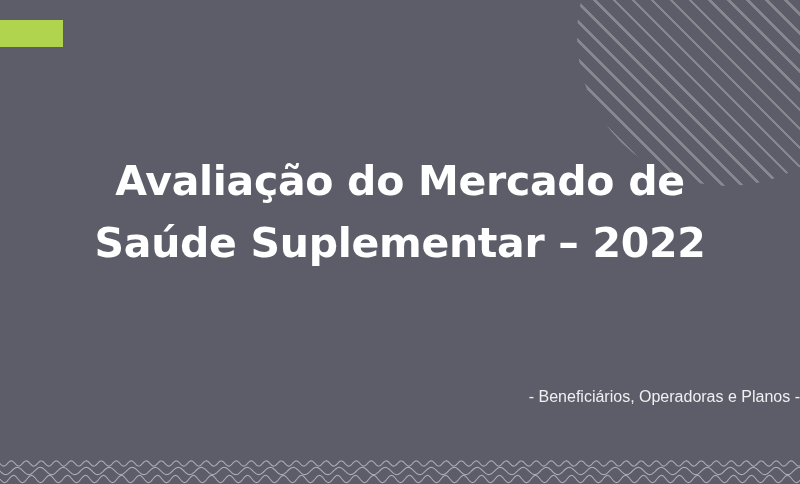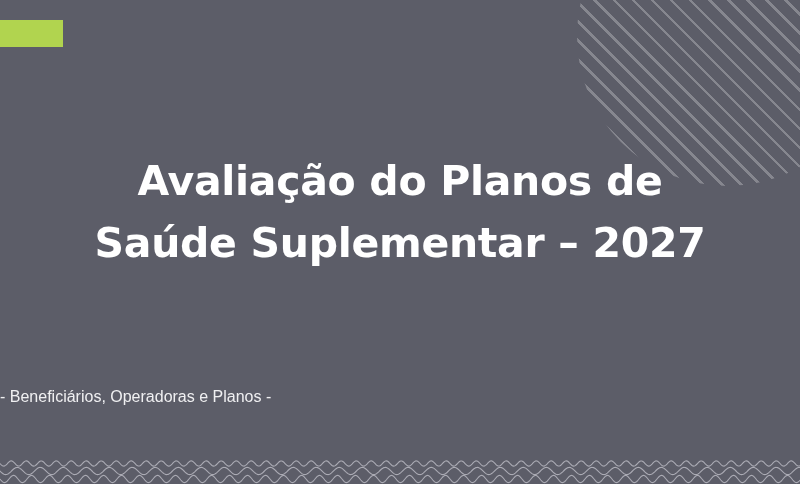--- a/index.html
+++ b/index.html
@@ -68,21 +68,21 @@
     line-height: 62px;
     letter-spacing: -0.3px;
     white-space: nowrap;
   }
 
   #subtitle {
     position: absolute;
     left: 0;
     top: 387px;
     width: 800px;
-    text-align: left;
+    text-align: right;
     color: #f0f0f2;
     font-family: "Liberation Sans", sans-serif;
     font-weight: normal;
     font-size: 16px;
     line-height: 20px;
   }
 
   
   #wave-band {
     position: absolute;
@@ -102,22 +102,22 @@
 
 <div id="slide">
 
   <div id="green-bar"></div>
 
   <div id="stripe-circle">
     <div class="stripes"></div>
   </div>
 
   <div id="title-block">
-    <div class="tline">Avaliação do Planos de</div>
-    <div class="tline">Saúde Suplementar – 2027</div>
+    <div class="tline">Avaliação do Mercado de</div>
+    <div class="tline">Saúde Suplementar – 2022</div>
   </div>
 
   <div id="subtitle">- Beneficiários, Operadoras e Planos -</div>
 
   <div id="wave-band">
     <svg viewBox="0 0 800 26" preserveAspectRatio="none">
       <g fill="none" stroke="#b9b9c2" stroke-width="1.1" opacity="0.85">
         <path id="w1" d="M0.0 5.50L0.8 6.36L1.6 7.11L2.4 7.70L3.2 8.03L4.0 8.09L4.8 7.85L5.6 7.36L6.4 6.66L7.2 5.83L8.0 4.96L8.8 4.15L9.6 3.50L10.4 3.06L11.2 2.90L12.0 3.03L12.8 3.43L13.6 4.06L14.4 4.85L15.2 5.72L16.0 6.56L16.8 7.28L17.6 7.80L18.4 8.07L19.2 8.05L20.0 7.75L20.8 7.20L21.6 6.46L22.4 5.61L23.2 4.75L24.0 3.97L24.8 3.37L25.6 3.00L26.4 2.91L27.2 3.10L28.0 3.57L28.8 4.25L29.6 5.07L30.4 5.93L31.2 6.75L32.0 7.43L32.8 7.90L33.6 8.09L34.4 8.00L35.2 7.63L36.0 7.03L36.8 6.25L37.6 5.39L38.4 4.54L39.2 3.80L40.0 3.25L40.8 2.95L41.6 2.93L42.4 3.20L43.2 3.72L44.0 4.44L44.8 5.28L45.6 6.15L46.4 6.94L47.2 7.57L48.0 7.97L48.8 8.10L49.6 7.94L50.4 7.50L51.2 6.85L52.0 6.04L52.8 5.17L53.6 4.34L54.4 3.64L55.2 3.15L56.0 2.91L56.8 2.97L57.6 3.30L58.4 3.89L59.2 4.64L60.0 5.50L60.8 6.36L61.6 7.11L62.4 7.70L63.2 8.03L64.0 8.09L64.8 7.85L65.6 7.36L66.4 6.66L67.2 5.83L68.0 4.96L68.8 4.15L69.6 3.50L70.4 3.06L71.2 2.90L72.0 3.03L72.8 3.43L73.6 4.06L74.4 4.85L75.2 5.72L76.0 6.56L76.8 7.28L77.6 7.80L78.4 8.07L79.2 8.05L80.0 7.75L80.8 7.20L81.6 6.46L82.4 5.61L83.2 4.75L84.0 3.97L84.8 3.37L85.6 3.00L86.4 2.91L87.2 3.10L88.0 3.57L88.8 4.25L89.6 5.07L90.4 5.93L91.2 6.75L92.0 7.43L92.8 7.90L93.6 8.09L94.4 8.00L95.2 7.63L96.0 7.03L96.8 6.25L97.6 5.39L98.4 4.54L99.2 3.80L100.0 3.25L100.8 2.95L101.6 2.93L102.4 3.20L103.2 3.72L104.0 4.44L104.8 5.28L105.6 6.15L106.4 6.94L107.2 7.57L108.0 7.97L108.8 8.10L109.6 7.94L110.4 7.50L111.2 6.85L112.0 6.04L112.8 5.17L113.6 4.34L114.4 3.64L115.2 3.15L116.0 2.91L116.8 2.97L117.6 3.30L118.4 3.89L119.2 4.64L120.0 5.50L120.8 6.36L121.6 7.11L122.4 7.70L123.2 8.03L124.0 8.09L124.8 7.85L125.6 7.36L126.4 6.66L127.2 5.83L128.0 4.96L128.8 4.15L129.6 3.50L130.4 3.06L131.2 2.90L132.0 3.03L132.8 3.43L133.6 4.06L134.4 4.85L135.2 5.72L136.0 6.56L136.8 7.28L137.6 7.80L138.4 8.07L139.2 8.05L140.0 7.75L140.8 7.20L141.6 6.46L142.4 5.61L143.2 4.75L144.0 3.97L144.8 3.37L145.6 3.00L146.4 2.91L147.2 3.10L148.0 3.57L148.8 4.25L149.6 5.07L150.4 5.93L151.2 6.75L152.0 7.43L152.8 7.90L153.6 8.09L154.4 8.00L155.2 7.63L156.0 7.03L156.8 6.25L157.6 5.39L158.4 4.54L159.2 3.80L160.0 3.25L160.8 2.95L161.6 2.93L162.4 3.20L163.2 3.72L164.0 4.44L164.8 5.28L165.6 6.15L166.4 6.94L167.2 7.57L168.0 7.97L168.8 8.10L169.6 7.94L170.4 7.50L171.2 6.85L172.0 6.04L172.8 5.17L173.6 4.34L174.4 3.64L175.2 3.15L176.0 2.91L176.8 2.97L177.6 3.30L178.4 3.89L179.2 4.64L180.0 5.50L180.8 6.36L181.6 7.11L182.4 7.70L183.2 8.03L184.0 8.09L184.8 7.85L185.6 7.36L186.4 6.66L187.2 5.83L188.0 4.96L188.8 4.15L189.6 3.50L190.4 3.06L191.2 2.90L192.0 3.03L192.8 3.43L193.6 4.06L194.4 4.85L195.2 5.72L196.0 6.56L196.8 7.28L197.6 7.80L198.4 8.07L199.2 8.05L200.0 7.75L200.8 7.20L201.6 6.46L202.4 5.61L203.2 4.75L204.0 3.97L204.8 3.37L205.6 3.00L206.4 2.91L207.2 3.10L208.0 3.57L208.8 4.25L209.6 5.07L210.4 5.93L211.2 6.75L212.0 7.43L212.8 7.90L213.6 8.09L214.4 8.00L215.2 7.63L216.0 7.03L216.8 6.25L217.6 5.39L218.4 4.54L219.2 3.80L220.0 3.25L220.8 2.95L221.6 2.93L222.4 3.20L223.2 3.72L224.0 4.44L224.8 5.28L225.6 6.15L226.4 6.94L227.2 7.57L228.0 7.97L228.8 8.10L229.6 7.94L230.4 7.50L231.2 6.85L232.0 6.04L232.8 5.17L233.6 4.34L234.4 3.64L235.2 3.15L236.0 2.91L236.8 2.97L237.6 3.30L238.4 3.89L239.2 4.64L240.0 5.50L240.8 6.36L241.6 7.11L242.4 7.70L243.2 8.03L244.0 8.09L244.8 7.85L245.6 7.36L246.4 6.66L247.2 5.83L248.0 4.96L248.8 4.15L249.6 3.50L250.4 3.06L251.2 2.90L252.0 3.03L252.8 3.43L253.6 4.06L254.4 4.85L255.2 5.72L256.0 6.56L256.8 7.28L257.6 7.80L258.4 8.07L259.2 8.05L260.0 7.75L260.8 7.20L261.6 6.46L262.4 5.61L263.2 4.75L264.0 3.97L264.8 3.37L265.6 3.00L266.4 2.91L267.2 3.10L268.0 3.57L268.8 4.25L269.6 5.07L270.4 5.93L271.2 6.75L272.0 7.43L272.8 7.90L273.6 8.09L274.4 8.00L275.2 7.63L276.0 7.03L276.8 6.25L277.6 5.39L278.4 4.54L279.2 3.80L280.0 3.25L280.8 2.95L281.6 2.93L282.4 3.20L283.2 3.72L284.0 4.44L284.8 5.28L285.6 6.15L286.4 6.94L287.2 7.57L288.0 7.97L288.8 8.10L289.6 7.94L290.4 7.50L291.2 6.85L292.0 6.04L292.8 5.17L293.6 4.34L294.4 3.64L295.2 3.15L296.0 2.91L296.8 2.97L297.6 3.30L298.4 3.89L299.2 4.64L300.0 5.50L300.8 6.36L301.6 7.11L302.4 7.70L303.2 8.03L304.0 8.09L304.8 7.85L305.6 7.36L306.4 6.66L307.2 5.83L308.0 4.96L308.8 4.15L309.6 3.50L310.4 3.06L311.2 2.90L312.0 3.03L312.8 3.43L313.6 4.06L314.4 4.85L315.2 5.72L316.0 6.56L316.8 7.28L317.6 7.80L318.4 8.07L319.2 8.05L320.0 7.75L320.8 7.20L321.6 6.46L322.4 5.61L323.2 4.75L324.0 3.97L324.8 3.37L325.6 3.00L326.4 2.91L327.2 3.10L328.0 3.57L328.8 4.25L329.6 5.07L330.4 5.93L331.2 6.75L332.0 7.43L332.8 7.90L333.6 8.09L334.4 8.00L335.2 7.63L336.0 7.03L336.8 6.25L337.6 5.39L338.4 4.54L339.2 3.80L340.0 3.25L340.8 2.95L341.6 2.93L342.4 3.20L343.2 3.72L344.0 4.44L344.8 5.28L345.6 6.15L346.4 6.94L347.2 7.57L348.0 7.97L348.8 8.10L349.6 7.94L350.4 7.50L351.2 6.85L352.0 6.04L352.8 5.17L353.6 4.34L354.4 3.64L355.2 3.15L356.0 2.91L356.8 2.97L357.6 3.30L358.4 3.89L359.2 4.64L360.0 5.50L360.8 6.36L361.6 7.11L362.4 7.70L363.2 8.03L364.0 8.09L364.8 7.85L365.6 7.36L366.4 6.66L367.2 5.83L368.0 4.96L368.8 4.15L369.6 3.50L370.4 3.06L371.2 2.90L372.0 3.03L372.8 3.43L373.6 4.06L374.4 4.85L375.2 5.72L376.0 6.56L376.8 7.28L377.6 7.80L378.4 8.07L379.2 8.05L380.0 7.75L380.8 7.20L381.6 6.46L382.4 5.61L383.2 4.75L384.0 3.97L384.8 3.37L385.6 3.00L386.4 2.91L387.2 3.10L388.0 3.57L388.8 4.25L389.6 5.07L390.4 5.93L391.2 6.75L392.0 7.43L392.8 7.90L393.6 8.09L394.4 8.00L395.2 7.63L396.0 7.03L396.8 6.25L397.6 5.39L398.4 4.54L399.2 3.80L400.0 3.25L400.8 2.95L401.6 2.93L402.4 3.20L403.2 3.72L404.0 4.44L404.8 5.28L405.6 6.15L406.4 6.94L407.2 7.57L408.0 7.97L408.8 8.10L409.6 7.94L410.4 7.50L411.2 6.85L412.0 6.04L412.8 5.17L413.6 4.34L414.4 3.64L415.2 3.15L416.0 2.91L416.8 2.97L417.6 3.30L418.4 3.89L419.2 4.64L420.0 5.50L420.8 6.36L421.6 7.11L422.4 7.70L423.2 8.03L424.0 8.09L424.8 7.85L425.6 7.36L426.4 6.66L427.2 5.83L428.0 4.96L428.8 4.15L429.6 3.50L430.4 3.06L431.2 2.90L432.0 3.03L432.8 3.43L433.6 4.06L434.4 4.85L435.2 5.72L436.0 6.56L436.8 7.28L437.6 7.80L438.4 8.07L439.2 8.05L440.0 7.75L440.8 7.20L441.6 6.46L442.4 5.61L443.2 4.75L444.0 3.97L444.8 3.37L445.6 3.00L446.4 2.91L447.2 3.10L448.0 3.57L448.8 4.25L449.6 5.07L450.4 5.93L451.2 6.75L452.0 7.43L452.8 7.90L453.6 8.09L454.4 8.00L455.2 7.63L456.0 7.03L456.8 6.25L457.6 5.39L458.4 4.54L459.2 3.80L460.0 3.25L460.8 2.95L461.6 2.93L462.4 3.20L463.2 3.72L464.0 4.44L464.8 5.28L465.6 6.15L466.4 6.94L467.2 7.57L468.0 7.97L468.8 8.10L469.6 7.94L470.4 7.50L471.2 6.85L472.0 6.04L472.8 5.17L473.6 4.34L474.4 3.64L475.2 3.15L476.0 2.91L476.8 2.97L477.6 3.30L478.4 3.89L479.2 4.64L480.0 5.50L480.8 6.36L481.6 7.11L482.4 7.70L483.2 8.03L484.0 8.09L484.8 7.85L485.6 7.36L486.4 6.66L487.2 5.83L488.0 4.96L488.8 4.15L489.6 3.50L490.4 3.06L491.2 2.90L492.0 3.03L492.8 3.43L493.6 4.06L494.4 4.85L495.2 5.72L496.0 6.56L496.8 7.28L497.6 7.80L498.4 8.07L499.2 8.05L500.0 7.75L500.8 7.20L501.6 6.46L502.4 5.61L503.2 4.75L504.0 3.97L504.8 3.37L505.6 3.00L506.4 2.91L507.2 3.10L508.0 3.57L508.8 4.25L509.6 5.07L510.4 5.93L511.2 6.75L512.0 7.43L512.8 7.90L513.6 8.09L514.4 8.00L515.2 7.63L516.0 7.03L516.8 6.25L517.6 5.39L518.4 4.54L519.2 3.80L520.0 3.25L520.8 2.95L521.6 2.93L522.4 3.20L523.2 3.72L524.0 4.44L524.8 5.28L525.6 6.15L526.4 6.94L527.2 7.57L528.0 7.97L528.8 8.10L529.6 7.94L530.4 7.50L531.2 6.85L532.0 6.04L532.8 5.17L533.6 4.34L534.4 3.64L535.2 3.15L536.0 2.91L536.8 2.97L537.6 3.30L538.4 3.89L539.2 4.64L540.0 5.50L540.8 6.36L541.6 7.11L542.4 7.70L543.2 8.03L544.0 8.09L544.8 7.85L545.6 7.36L546.4 6.66L547.2 5.83L548.0 4.96L548.8 4.15L549.6 3.50L550.4 3.06L551.2 2.90L552.0 3.03L552.8 3.43L553.6 4.06L554.4 4.85L555.2 5.72L556.0 6.56L556.8 7.28L557.6 7.80L558.4 8.07L559.2 8.05L560.0 7.75L560.8 7.20L561.6 6.46L562.4 5.61L563.2 4.75L564.0 3.97L564.8 3.37L565.6 3.00L566.4 2.91L567.2 3.10L568.0 3.57L568.8 4.25L569.6 5.07L570.4 5.93L571.2 6.75L572.0 7.43L572.8 7.90L573.6 8.09L574.4 8.00L575.2 7.63L576.0 7.03L576.8 6.25L577.6 5.39L578.4 4.54L579.2 3.80L580.0 3.25L580.8 2.95L581.6 2.93L582.4 3.20L583.2 3.72L584.0 4.44L584.8 5.28L585.6 6.15L586.4 6.94L587.2 7.57L588.0 7.97L588.8 8.10L589.6 7.94L590.4 7.50L591.2 6.85L592.0 6.04L592.8 5.17L593.6 4.34L594.4 3.64L595.2 3.15L596.0 2.91L596.8 2.97L597.6 3.30L598.4 3.89L599.2 4.64L600.0 5.50L600.8 6.36L601.6 7.11L602.4 7.70L603.2 8.03L604.0 8.09L604.8 7.85L605.6 7.36L606.4 6.66L607.2 5.83L608.0 4.96L608.8 4.15L609.6 3.50L610.4 3.06L611.2 2.90L612.0 3.03L612.8 3.43L613.6 4.06L614.4 4.85L615.2 5.72L616.0 6.56L616.8 7.28L617.6 7.80L618.4 8.07L619.2 8.05L620.0 7.75L620.8 7.20L621.6 6.46L622.4 5.61L623.2 4.75L624.0 3.97L624.8 3.37L625.6 3.00L626.4 2.91L627.2 3.10L628.0 3.57L628.8 4.25L629.6 5.07L630.4 5.93L631.2 6.75L632.0 7.43L632.8 7.90L633.6 8.09L634.4 8.00L635.2 7.63L636.0 7.03L636.8 6.25L637.6 5.39L638.4 4.54L639.2 3.80L640.0 3.25L640.8 2.95L641.6 2.93L642.4 3.20L643.2 3.72L644.0 4.44L644.8 5.28L645.6 6.15L646.4 6.94L647.2 7.57L648.0 7.97L648.8 8.10L649.6 7.94L650.4 7.50L651.2 6.85L652.0 6.04L652.8 5.17L653.6 4.34L654.4 3.64L655.2 3.15L656.0 2.91L656.8 2.97L657.6 3.30L658.4 3.89L659.2 4.64L660.0 5.50L660.8 6.36L661.6 7.11L662.4 7.70L663.2 8.03L664.0 8.09L664.8 7.85L665.6 7.36L666.4 6.66L667.2 5.83L668.0 4.96L668.8 4.15L669.6 3.50L670.4 3.06L671.2 2.90L672.0 3.03L672.8 3.43L673.6 4.06L674.4 4.85L675.2 5.72L676.0 6.56L676.8 7.28L677.6 7.80L678.4 8.07L679.2 8.05L680.0 7.75L680.8 7.20L681.6 6.46L682.4 5.61L683.2 4.75L684.0 3.97L684.8 3.37L685.6 3.00L686.4 2.91L687.2 3.10L688.0 3.57L688.8 4.25L689.6 5.07L690.4 5.93L691.2 6.75L692.0 7.43L692.8 7.90L693.6 8.09L694.4 8.00L695.2 7.63L696.0 7.03L696.8 6.25L697.6 5.39L698.4 4.54L699.2 3.80L700.0 3.25L700.8 2.95L701.6 2.93L702.4 3.20L703.2 3.72L704.0 4.44L704.8 5.28L705.6 6.15L706.4 6.94L707.2 7.57L708.0 7.97L708.8 8.10L709.6 7.94L710.4 7.50L711.2 6.85L712.0 6.04L712.8 5.17L713.6 4.34L714.4 3.64L715.2 3.15L716.0 2.91L716.8 2.97L717.6 3.30L718.4 3.89L719.2 4.64L720.0 5.50L720.8 6.36L721.6 7.11L722.4 7.70L723.2 8.03L724.0 8.09L724.8 7.85L725.6 7.36L726.4 6.66L727.2 5.83L728.0 4.96L728.8 4.15L729.6 3.50L730.4 3.06L731.2 2.90L732.0 3.03L732.8 3.43L733.6 4.06L734.4 4.85L735.2 5.72L736.0 6.56L736.8 7.28L737.6 7.80L738.4 8.07L739.2 8.05L740.0 7.75L740.8 7.20L741.6 6.46L742.4 5.61L743.2 4.75L744.0 3.97L744.8 3.37L745.6 3.00L746.4 2.91L747.2 3.10L748.0 3.57L748.8 4.25L749.6 5.07L750.4 5.93L751.2 6.75L752.0 7.43L752.8 7.90L753.6 8.09L754.4 8.00L755.2 7.63L756.0 7.03L756.8 6.25L757.6 5.39L758.4 4.54L759.2 3.80L760.0 3.25L760.8 2.95L761.6 2.93L762.4 3.20L763.2 3.72L764.0 4.44L764.8 5.28L765.6 6.15L766.4 6.94L767.2 7.57L768.0 7.97L768.8 8.10L769.6 7.94L770.4 7.50L771.2 6.85L772.0 6.04L772.8 5.17L773.6 4.34L774.4 3.64L775.2 3.15L776.0 2.91L776.8 2.97L777.6 3.30L778.4 3.89L779.2 4.64L780.0 5.50L780.8 6.36L781.6 7.11L782.4 7.70L783.2 8.03L784.0 8.09L784.8 7.85L785.6 7.36L786.4 6.66L787.2 5.83L788.0 4.96L788.8 4.15L789.6 3.50L790.4 3.06L791.2 2.90L792.0 3.03L792.8 3.43L793.6 4.06L794.4 4.85L795.2 5.72L796.0 6.56L796.8 7.28L797.6 7.80L798.4 8.07L799.2 8.05L800.0 7.75"></path>
         <path id="w2" d="M0.0 13.00L0.8 13.78L1.6 14.52L2.4 15.19L3.2 15.76L4.0 16.20L4.8 16.48L5.6 16.60L6.4 16.54L7.2 16.32L8.0 15.94L8.8 15.42L9.6 14.79L10.4 14.07L11.2 13.29L12.0 12.51L12.8 11.75L13.6 11.05L14.4 10.44L15.2 9.95L16.0 9.61L16.8 9.43L17.6 9.42L18.4 9.58L19.2 9.90L20.0 10.37L20.8 10.96L21.6 11.66L22.4 12.41L23.2 13.20L24.0 13.97L24.8 14.70L25.6 15.35L26.4 15.88L27.2 16.28L28.0 16.52L28.8 16.60L29.6 16.50L30.4 16.24L31.2 15.82L32.0 15.27L32.8 14.61L33.6 13.88L34.4 13.10L35.2 12.32L36.0 11.57L36.8 10.88L37.6 10.30L38.4 9.85L39.2 9.55L40.0 9.41L40.8 9.44L41.6 9.64L42.4 10.00L43.2 10.51L44.0 11.13L44.8 11.84L45.6 12.61L46.4 13.39L47.2 14.16L48.0 14.87L48.8 15.49L49.6 16.00L50.4 16.36L51.2 16.56L52.0 16.59L52.8 16.45L53.6 16.15L54.4 15.70L55.2 15.12L56.0 14.43L56.8 13.68L57.6 12.90L58.4 12.12L59.2 11.39L60.0 10.73L60.8 10.18L61.6 9.76L62.4 9.50L63.2 9.40L64.0 9.48L64.8 9.72L65.6 10.12L66.4 10.65L67.2 11.30L68.0 12.03L68.8 12.80L69.6 13.59L70.4 14.34L71.2 15.04L72.0 15.63L72.8 16.10L73.6 16.42L74.4 16.58L75.2 16.57L76.0 16.39L76.8 16.05L77.6 15.56L78.4 14.95L79.2 14.25L80.0 13.49L80.8 12.71L81.6 11.93L82.4 11.21L83.2 10.58L84.0 10.06L84.8 9.68L85.6 9.46L86.4 9.40L87.2 9.52L88.0 9.80L88.8 10.24L89.6 10.81L90.4 11.48L91.2 12.22L92.0 13.00L92.8 13.78L93.6 14.52L94.4 15.19L95.2 15.76L96.0 16.20L96.8 16.48L97.6 16.60L98.4 16.54L99.2 16.32L100.0 15.94L100.8 15.42L101.6 14.79L102.4 14.07L103.2 13.29L104.0 12.51L104.8 11.75L105.6 11.05L106.4 10.44L107.2 9.95L108.0 9.61L108.8 9.43L109.6 9.42L110.4 9.58L111.2 9.90L112.0 10.37L112.8 10.96L113.6 11.66L114.4 12.41L115.2 13.20L116.0 13.97L116.8 14.70L117.6 15.35L118.4 15.88L119.2 16.28L120.0 16.52L120.8 16.60L121.6 16.50L122.4 16.24L123.2 15.82L124.0 15.27L124.8 14.61L125.6 13.88L126.4 13.10L127.2 12.32L128.0 11.57L128.8 10.88L129.6 10.30L130.4 9.85L131.2 9.55L132.0 9.41L132.8 9.44L133.6 9.64L134.4 10.00L135.2 10.51L136.0 11.13L136.8 11.84L137.6 12.61L138.4 13.39L139.2 14.16L140.0 14.87L140.8 15.49L141.6 16.00L142.4 16.36L143.2 16.56L144.0 16.59L144.8 16.45L145.6 16.15L146.4 15.70L147.2 15.12L148.0 14.43L148.8 13.68L149.6 12.90L150.4 12.12L151.2 11.39L152.0 10.73L152.8 10.18L153.6 9.76L154.4 9.50L155.2 9.40L156.0 9.48L156.8 9.72L157.6 10.12L158.4 10.65L159.2 11.30L160.0 12.03L160.8 12.80L161.6 13.59L162.4 14.34L163.2 15.04L164.0 15.63L164.8 16.10L165.6 16.42L166.4 16.58L167.2 16.57L168.0 16.39L168.8 16.05L169.6 15.56L170.4 14.95L171.2 14.25L172.0 13.49L172.8 12.71L173.6 11.93L174.4 11.21L175.2 10.58L176.0 10.06L176.8 9.68L177.6 9.46L178.4 9.40L179.2 9.52L180.0 9.80L180.8 10.24L181.6 10.81L182.4 11.48L183.2 12.22L184.0 13.00L184.8 13.78L185.6 14.52L186.4 15.19L187.2 15.76L188.0 16.20L188.8 16.48L189.6 16.60L190.4 16.54L191.2 16.32L192.0 15.94L192.8 15.42L193.6 14.79L194.4 14.07L195.2 13.29L196.0 12.51L196.8 11.75L197.6 11.05L198.4 10.44L199.2 9.95L200.0 9.61L200.8 9.43L201.6 9.42L202.4 9.58L203.2 9.90L204.0 10.37L204.8 10.96L205.6 11.66L206.4 12.41L207.2 13.20L208.0 13.97L208.8 14.70L209.6 15.35L210.4 15.88L211.2 16.28L212.0 16.52L212.8 16.60L213.6 16.50L214.4 16.24L215.2 15.82L216.0 15.27L216.8 14.61L217.6 13.88L218.4 13.10L219.2 12.32L220.0 11.57L220.8 10.88L221.6 10.30L222.4 9.85L223.2 9.55L224.0 9.41L224.8 9.44L225.6 9.64L226.4 10.00L227.2 10.51L228.0 11.13L228.8 11.84L229.6 12.61L230.4 13.39L231.2 14.16L232.0 14.87L232.8 15.49L233.6 16.00L234.4 16.36L235.2 16.56L236.0 16.59L236.8 16.45L237.6 16.15L238.4 15.70L239.2 15.12L240.0 14.43L240.8 13.68L241.6 12.90L242.4 12.12L243.2 11.39L244.0 10.73L244.8 10.18L245.6 9.76L246.4 9.50L247.2 9.40L248.0 9.48L248.8 9.72L249.6 10.12L250.4 10.65L251.2 11.30L252.0 12.03L252.8 12.80L253.6 13.59L254.4 14.34L255.2 15.04L256.0 15.63L256.8 16.10L257.6 16.42L258.4 16.58L259.2 16.57L260.0 16.39L260.8 16.05L261.6 15.56L262.4 14.95L263.2 14.25L264.0 13.49L264.8 12.71L265.6 11.93L266.4 11.21L267.2 10.58L268.0 10.06L268.8 9.68L269.6 9.46L270.4 9.40L271.2 9.52L272.0 9.80L272.8 10.24L273.6 10.81L274.4 11.48L275.2 12.22L276.0 13.00L276.8 13.78L277.6 14.52L278.4 15.19L279.2 15.76L280.0 16.20L280.8 16.48L281.6 16.60L282.4 16.54L283.2 16.32L284.0 15.94L284.8 15.42L285.6 14.79L286.4 14.07L287.2 13.29L288.0 12.51L288.8 11.75L289.6 11.05L290.4 10.44L291.2 9.95L292.0 9.61L292.8 9.43L293.6 9.42L294.4 9.58L295.2 9.90L296.0 10.37L296.8 10.96L297.6 11.66L298.4 12.41L299.2 13.20L300.0 13.97L300.8 14.70L301.6 15.35L302.4 15.88L303.2 16.28L304.0 16.52L304.8 16.60L305.6 16.50L306.4 16.24L307.2 15.82L308.0 15.27L308.8 14.61L309.6 13.88L310.4 13.10L311.2 12.32L312.0 11.57L312.8 10.88L313.6 10.30L314.4 9.85L315.2 9.55L316.0 9.41L316.8 9.44L317.6 9.64L318.4 10.00L319.2 10.51L320.0 11.13L320.8 11.84L321.6 12.61L322.4 13.39L323.2 14.16L324.0 14.87L324.8 15.49L325.6 16.00L326.4 16.36L327.2 16.56L328.0 16.59L328.8 16.45L329.6 16.15L330.4 15.70L331.2 15.12L332.0 14.43L332.8 13.68L333.6 12.90L334.4 12.12L335.2 11.39L336.0 10.73L336.8 10.18L337.6 9.76L338.4 9.50L339.2 9.40L340.0 9.48L340.8 9.72L341.6 10.12L342.4 10.65L343.2 11.30L344.0 12.03L344.8 12.80L345.6 13.59L346.4 14.34L347.2 15.04L348.0 15.63L348.8 16.10L349.6 16.42L350.4 16.58L351.2 16.57L352.0 16.39L352.8 16.05L353.6 15.56L354.4 14.95L355.2 14.25L356.0 13.49L356.8 12.71L357.6 11.93L358.4 11.21L359.2 10.58L360.0 10.06L360.8 9.68L361.6 9.46L362.4 9.40L363.2 9.52L364.0 9.80L364.8 10.24L365.6 10.81L366.4 11.48L367.2 12.22L368.0 13.00L368.8 13.78L369.6 14.52L370.4 15.19L371.2 15.76L372.0 16.20L372.8 16.48L373.6 16.60L374.4 16.54L375.2 16.32L376.0 15.94L376.8 15.42L377.6 14.79L378.4 14.07L379.2 13.29L380.0 12.51L380.8 11.75L381.6 11.05L382.4 10.44L383.2 9.95L384.0 9.61L384.8 9.43L385.6 9.42L386.4 9.58L387.2 9.90L388.0 10.37L388.8 10.96L389.6 11.66L390.4 12.41L391.2 13.20L392.0 13.97L392.8 14.70L393.6 15.35L394.4 15.88L395.2 16.28L396.0 16.52L396.8 16.60L397.6 16.50L398.4 16.24L399.2 15.82L400.0 15.27L400.8 14.61L401.6 13.88L402.4 13.10L403.2 12.32L404.0 11.57L404.8 10.88L405.6 10.30L406.4 9.85L407.2 9.55L408.0 9.41L408.8 9.44L409.6 9.64L410.4 10.00L411.2 10.51L412.0 11.13L412.8 11.84L413.6 12.61L414.4 13.39L415.2 14.16L416.0 14.87L416.8 15.49L417.6 16.00L418.4 16.36L419.2 16.56L420.0 16.59L420.8 16.45L421.6 16.15L422.4 15.70L423.2 15.12L424.0 14.43L424.8 13.68L425.6 12.90L426.4 12.12L427.2 11.39L428.0 10.73L428.8 10.18L429.6 9.76L430.4 9.50L431.2 9.40L432.0 9.48L432.8 9.72L433.6 10.12L434.4 10.65L435.2 11.30L436.0 12.03L436.8 12.80L437.6 13.59L438.4 14.34L439.2 15.04L440.0 15.63L440.8 16.10L441.6 16.42L442.4 16.58L443.2 16.57L444.0 16.39L444.8 16.05L445.6 15.56L446.4 14.95L447.2 14.25L448.0 13.49L448.8 12.71L449.6 11.93L450.4 11.21L451.2 10.58L452.0 10.06L452.8 9.68L453.6 9.46L454.4 9.40L455.2 9.52L456.0 9.80L456.8 10.24L457.6 10.81L458.4 11.48L459.2 12.22L460.0 13.00L460.8 13.78L461.6 14.52L462.4 15.19L463.2 15.76L464.0 16.20L464.8 16.48L465.6 16.60L466.4 16.54L467.2 16.32L468.0 15.94L468.8 15.42L469.6 14.79L470.4 14.07L471.2 13.29L472.0 12.51L472.8 11.75L473.6 11.05L474.4 10.44L475.2 9.95L476.0 9.61L476.8 9.43L477.6 9.42L478.4 9.58L479.2 9.90L480.0 10.37L480.8 10.96L481.6 11.66L482.4 12.41L483.2 13.20L484.0 13.97L484.8 14.70L485.6 15.35L486.4 15.88L487.2 16.28L488.0 16.52L488.8 16.60L489.6 16.50L490.4 16.24L491.2 15.82L492.0 15.27L492.8 14.61L493.6 13.88L494.4 13.10L495.2 12.32L496.0 11.57L496.8 10.88L497.6 10.30L498.4 9.85L499.2 9.55L500.0 9.41L500.8 9.44L501.6 9.64L502.4 10.00L503.2 10.51L504.0 11.13L504.8 11.84L505.6 12.61L506.4 13.39L507.2 14.16L508.0 14.87L508.8 15.49L509.6 16.00L510.4 16.36L511.2 16.56L512.0 16.59L512.8 16.45L513.6 16.15L514.4 15.70L515.2 15.12L516.0 14.43L516.8 13.68L517.6 12.90L518.4 12.12L519.2 11.39L520.0 10.73L520.8 10.18L521.6 9.76L522.4 9.50L523.2 9.40L524.0 9.48L524.8 9.72L525.6 10.12L526.4 10.65L527.2 11.30L528.0 12.03L528.8 12.80L529.6 13.59L530.4 14.34L531.2 15.04L532.0 15.63L532.8 16.10L533.6 16.42L534.4 16.58L535.2 16.57L536.0 16.39L536.8 16.05L537.6 15.56L538.4 14.95L539.2 14.25L540.0 13.49L540.8 12.71L541.6 11.93L542.4 11.21L543.2 10.58L544.0 10.06L544.8 9.68L545.6 9.46L546.4 9.40L547.2 9.52L548.0 9.80L548.8 10.24L549.6 10.81L550.4 11.48L551.2 12.22L552.0 13.00L552.8 13.78L553.6 14.52L554.4 15.19L555.2 15.76L556.0 16.20L556.8 16.48L557.6 16.60L558.4 16.54L559.2 16.32L560.0 15.94L560.8 15.42L561.6 14.79L562.4 14.07L563.2 13.29L564.0 12.51L564.8 11.75L565.6 11.05L566.4 10.44L567.2 9.95L568.0 9.61L568.8 9.43L569.6 9.42L570.4 9.58L571.2 9.90L572.0 10.37L572.8 10.96L573.6 11.66L574.4 12.41L575.2 13.20L576.0 13.97L576.8 14.70L577.6 15.35L578.4 15.88L579.2 16.28L580.0 16.52L580.8 16.60L581.6 16.50L582.4 16.24L583.2 15.82L584.0 15.27L584.8 14.61L585.6 13.88L586.4 13.10L587.2 12.32L588.0 11.57L588.8 10.88L589.6 10.30L590.4 9.85L591.2 9.55L592.0 9.41L592.8 9.44L593.6 9.64L594.4 10.00L595.2 10.51L596.0 11.13L596.8 11.84L597.6 12.61L598.4 13.39L599.2 14.16L600.0 14.87L600.8 15.49L601.6 16.00L602.4 16.36L603.2 16.56L604.0 16.59L604.8 16.45L605.6 16.15L606.4 15.70L607.2 15.12L608.0 14.43L608.8 13.68L609.6 12.90L610.4 12.12L611.2 11.39L612.0 10.73L612.8 10.18L613.6 9.76L614.4 9.50L615.2 9.40L616.0 9.48L616.8 9.72L617.6 10.12L618.4 10.65L619.2 11.30L620.0 12.03L620.8 12.80L621.6 13.59L622.4 14.34L623.2 15.04L624.0 15.63L624.8 16.10L625.6 16.42L626.4 16.58L627.2 16.57L628.0 16.39L628.8 16.05L629.6 15.56L630.4 14.95L631.2 14.25L632.0 13.49L632.8 12.71L633.6 11.93L634.4 11.21L635.2 10.58L636.0 10.06L636.8 9.68L637.6 9.46L638.4 9.40L639.2 9.52L640.0 9.80L640.8 10.24L641.6 10.81L642.4 11.48L643.2 12.22L644.0 13.00L644.8 13.78L645.6 14.52L646.4 15.19L647.2 15.76L648.0 16.20L648.8 16.48L649.6 16.60L650.4 16.54L651.2 16.32L652.0 15.94L652.8 15.42L653.6 14.79L654.4 14.07L655.2 13.29L656.0 12.51L656.8 11.75L657.6 11.05L658.4 10.44L659.2 9.95L660.0 9.61L660.8 9.43L661.6 9.42L662.4 9.58L663.2 9.90L664.0 10.37L664.8 10.96L665.6 11.66L666.4 12.41L667.2 13.20L668.0 13.97L668.8 14.70L669.6 15.35L670.4 15.88L671.2 16.28L672.0 16.52L672.8 16.60L673.6 16.50L674.4 16.24L675.2 15.82L676.0 15.27L676.8 14.61L677.6 13.88L678.4 13.10L679.2 12.32L680.0 11.57L680.8 10.88L681.6 10.30L682.4 9.85L683.2 9.55L684.0 9.41L684.8 9.44L685.6 9.64L686.4 10.00L687.2 10.51L688.0 11.13L688.8 11.84L689.6 12.61L690.4 13.39L691.2 14.16L692.0 14.87L692.8 15.49L693.6 16.00L694.4 16.36L695.2 16.56L696.0 16.59L696.8 16.45L697.6 16.15L698.4 15.70L699.2 15.12L700.0 14.43L700.8 13.68L701.6 12.90L702.4 12.12L703.2 11.39L704.0 10.73L704.8 10.18L705.6 9.76L706.4 9.50L707.2 9.40L708.0 9.48L708.8 9.72L709.6 10.12L710.4 10.65L711.2 11.30L712.0 12.03L712.8 12.80L713.6 13.59L714.4 14.34L715.2 15.04L716.0 15.63L716.8 16.10L717.6 16.42L718.4 16.58L719.2 16.57L720.0 16.39L720.8 16.05L721.6 15.56L722.4 14.95L723.2 14.25L724.0 13.49L724.8 12.71L725.6 11.93L726.4 11.21L727.2 10.58L728.0 10.06L728.8 9.68L729.6 9.46L730.4 9.40L731.2 9.52L732.0 9.80L732.8 10.24L733.6 10.81L734.4 11.48L735.2 12.22L736.0 13.00L736.8 13.78L737.6 14.52L738.4 15.19L739.2 15.76L740.0 16.20L740.8 16.48L741.6 16.60L742.4 16.54L743.2 16.32L744.0 15.94L744.8 15.42L745.6 14.79L746.4 14.07L747.2 13.29L748.0 12.51L748.8 11.75L749.6 11.05L750.4 10.44L751.2 9.95L752.0 9.61L752.8 9.43L753.6 9.42L754.4 9.58L755.2 9.90L756.0 10.37L756.8 10.96L757.6 11.66L758.4 12.41L759.2 13.20L760.0 13.97L760.8 14.70L761.6 15.35L762.4 15.88L763.2 16.28L764.0 16.52L764.8 16.60L765.6 16.50L766.4 16.24L767.2 15.82L768.0 15.27L768.8 14.61L769.6 13.88L770.4 13.10L771.2 12.32L772.0 11.57L772.8 10.88L773.6 10.30L774.4 9.85L775.2 9.55L776.0 9.41L776.8 9.44L777.6 9.64L778.4 10.00L779.2 10.51L780.0 11.13L780.8 11.84L781.6 12.61L782.4 13.39L783.2 14.16L784.0 14.87L784.8 15.49L785.6 16.00L786.4 16.36L787.2 16.56L788.0 16.59L788.8 16.45L789.6 16.15L790.4 15.70L791.2 15.12L792.0 14.43L792.8 13.68L793.6 12.90L794.4 12.12L795.2 11.39L796.0 10.73L796.8 10.18L797.6 9.76L798.4 9.50L799.2 9.40L800.0 9.48"></path>
         <path id="w3" d="M0.0 21.00L0.8 21.99L1.6 22.91L2.4 23.68L3.2 24.24L4.0 24.55L4.8 24.58L5.6 24.34L6.4 23.84L7.2 23.12L8.0 22.23L8.8 21.25L9.6 20.25L10.4 19.31L11.2 18.50L12.0 17.88L12.8 17.51L13.6 17.40L14.4 17.58L15.2 18.02L16.0 18.69L16.8 19.54L17.6 20.50L18.4 21.50L19.2 22.46L20.0 23.31L20.8 23.98L21.6 24.42L22.4 24.60L23.2 24.49L24.0 24.12L24.8 23.50L25.6 22.69L26.4 21.75L27.2 20.75L28.0 19.77L28.8 18.88L29.6 18.16L30.4 17.66L31.2 17.42L32.0 17.45L32.8 17.76L33.6 18.32L34.4 19.09L35.2 20.01L36.0 21.00L36.8 21.99L37.6 22.91L38.4 23.68L39.2 24.24L40.0 24.55L40.8 24.58L41.6 24.34L42.4 23.84L43.2 23.12L44.0 22.23L44.8 21.25L45.6 20.25L46.4 19.31L47.2 18.50L48.0 17.88L48.8 17.51L49.6 17.40L50.4 17.58L51.2 18.02L52.0 18.69L52.8 19.54L53.6 20.50L54.4 21.50L55.2 22.46L56.0 23.31L56.8 23.98L57.6 24.42L58.4 24.60L59.2 24.49L60.0 24.12L60.8 23.50L61.6 22.69L62.4 21.75L63.2 20.75L64.0 19.77L64.8 18.88L65.6 18.16L66.4 17.66L67.2 17.42L68.0 17.45L68.8 17.76L69.6 18.32L70.4 19.09L71.2 20.01L72.0 21.00L72.8 21.99L73.6 22.91L74.4 23.68L75.2 24.24L76.0 24.55L76.8 24.58L77.6 24.34L78.4 23.84L79.2 23.12L80.0 22.23L80.8 21.25L81.6 20.25L82.4 19.31L83.2 18.50L84.0 17.88L84.8 17.51L85.6 17.40L86.4 17.58L87.2 18.02L88.0 18.69L88.8 19.54L89.6 20.50L90.4 21.50L91.2 22.46L92.0 23.31L92.8 23.98L93.6 24.42L94.4 24.60L95.2 24.49L96.0 24.12L96.8 23.50L97.6 22.69L98.4 21.75L99.2 20.75L100.0 19.77L100.8 18.88L101.6 18.16L102.4 17.66L103.2 17.42L104.0 17.45L104.8 17.76L105.6 18.32L106.4 19.09L107.2 20.01L108.0 21.00L108.8 21.99L109.6 22.91L110.4 23.68L111.2 24.24L112.0 24.55L112.8 24.58L113.6 24.34L114.4 23.84L115.2 23.12L116.0 22.23L116.8 21.25L117.6 20.25L118.4 19.31L119.2 18.50L120.0 17.88L120.8 17.51L121.6 17.40L122.4 17.58L123.2 18.02L124.0 18.69L124.8 19.54L125.6 20.50L126.4 21.50L127.2 22.46L128.0 23.31L128.8 23.98L129.6 24.42L130.4 24.60L131.2 24.49L132.0 24.12L132.8 23.50L133.6 22.69L134.4 21.75L135.2 20.75L136.0 19.77L136.8 18.88L137.6 18.16L138.4 17.66L139.2 17.42L140.0 17.45L140.8 17.76L141.6 18.32L142.4 19.09L143.2 20.01L144.0 21.00L144.8 21.99L145.6 22.91L146.4 23.68L147.2 24.24L148.0 24.55L148.8 24.58L149.6 24.34L150.4 23.84L151.2 23.12L152.0 22.23L152.8 21.25L153.6 20.25L154.4 19.31L155.2 18.50L156.0 17.88L156.8 17.51L157.6 17.40L158.4 17.58L159.2 18.02L160.0 18.69L160.8 19.54L161.6 20.50L162.4 21.50L163.2 22.46L164.0 23.31L164.8 23.98L165.6 24.42L166.4 24.60L167.2 24.49L168.0 24.12L168.8 23.50L169.6 22.69L170.4 21.75L171.2 20.75L172.0 19.77L172.8 18.88L173.6 18.16L174.4 17.66L175.2 17.42L176.0 17.45L176.8 17.76L177.6 18.32L178.4 19.09L179.2 20.01L180.0 21.00L180.8 21.99L181.6 22.91L182.4 23.68L183.2 24.24L184.0 24.55L184.8 24.58L185.6 24.34L186.4 23.84L187.2 23.12L188.0 22.23L188.8 21.25L189.6 20.25L190.4 19.31L191.2 18.50L192.0 17.88L192.8 17.51L193.6 17.40L194.4 17.58L195.2 18.02L196.0 18.69L196.8 19.54L197.6 20.50L198.4 21.50L199.2 22.46L200.0 23.31L200.8 23.98L201.6 24.42L202.4 24.60L203.2 24.49L204.0 24.12L204.8 23.50L205.6 22.69L206.4 21.75L207.2 20.75L208.0 19.77L208.8 18.88L209.6 18.16L210.4 17.66L211.2 17.42L212.0 17.45L212.8 17.76L213.6 18.32L214.4 19.09L215.2 20.01L216.0 21.00L216.8 21.99L217.6 22.91L218.4 23.68L219.2 24.24L220.0 24.55L220.8 24.58L221.6 24.34L222.4 23.84L223.2 23.12L224.0 22.23L224.8 21.25L225.6 20.25L226.4 19.31L227.2 18.50L228.0 17.88L228.8 17.51L229.6 17.40L230.4 17.58L231.2 18.02L232.0 18.69L232.8 19.54L233.6 20.50L234.4 21.50L235.2 22.46L236.0 23.31L236.8 23.98L237.6 24.42L238.4 24.60L239.2 24.49L240.0 24.12L240.8 23.50L241.6 22.69L242.4 21.75L243.2 20.75L244.0 19.77L244.8 18.88L245.6 18.16L246.4 17.66L247.2 17.42L248.0 17.45L248.8 17.76L249.6 18.32L250.4 19.09L251.2 20.01L252.0 21.00L252.8 21.99L253.6 22.91L254.4 23.68L255.2 24.24L256.0 24.55L256.8 24.58L257.6 24.34L258.4 23.84L259.2 23.12L260.0 22.23L260.8 21.25L261.6 20.25L262.4 19.31L263.2 18.50L264.0 17.88L264.8 17.51L265.6 17.40L266.4 17.58L267.2 18.02L268.0 18.69L268.8 19.54L269.6 20.50L270.4 21.50L271.2 22.46L272.0 23.31L272.8 23.98L273.6 24.42L274.4 24.60L275.2 24.49L276.0 24.12L276.8 23.50L277.6 22.69L278.4 21.75L279.2 20.75L280.0 19.77L280.8 18.88L281.6 18.16L282.4 17.66L283.2 17.42L284.0 17.45L284.8 17.76L285.6 18.32L286.4 19.09L287.2 20.01L288.0 21.00L288.8 21.99L289.6 22.91L290.4 23.68L291.2 24.24L292.0 24.55L292.8 24.58L293.6 24.34L294.4 23.84L295.2 23.12L296.0 22.23L296.8 21.25L297.6 20.25L298.4 19.31L299.2 18.50L300.0 17.88L300.8 17.51L301.6 17.40L302.4 17.58L303.2 18.02L304.0 18.69L304.8 19.54L305.6 20.50L306.4 21.50L307.2 22.46L308.0 23.31L308.8 23.98L309.6 24.42L310.4 24.60L311.2 24.49L312.0 24.12L312.8 23.50L313.6 22.69L314.4 21.75L315.2 20.75L316.0 19.77L316.8 18.88L317.6 18.16L318.4 17.66L319.2 17.42L320.0 17.45L320.8 17.76L321.6 18.32L322.4 19.09L323.2 20.01L324.0 21.00L324.8 21.99L325.6 22.91L326.4 23.68L327.2 24.24L328.0 24.55L328.8 24.58L329.6 24.34L330.4 23.84L331.2 23.12L332.0 22.23L332.8 21.25L333.6 20.25L334.4 19.31L335.2 18.50L336.0 17.88L336.8 17.51L337.6 17.40L338.4 17.58L339.2 18.02L340.0 18.69L340.8 19.54L341.6 20.50L342.4 21.50L343.2 22.46L344.0 23.31L344.8 23.98L345.6 24.42L346.4 24.60L347.2 24.49L348.0 24.12L348.8 23.50L349.6 22.69L350.4 21.75L351.2 20.75L352.0 19.77L352.8 18.88L353.6 18.16L354.4 17.66L355.2 17.42L356.0 17.45L356.8 17.76L357.6 18.32L358.4 19.09L359.2 20.01L360.0 21.00L360.8 21.99L361.6 22.91L362.4 23.68L363.2 24.24L364.0 24.55L364.8 24.58L365.6 24.34L366.4 23.84L367.2 23.12L368.0 22.23L368.8 21.25L369.6 20.25L370.4 19.31L371.2 18.50L372.0 17.88L372.8 17.51L373.6 17.40L374.4 17.58L375.2 18.02L376.0 18.69L376.8 19.54L377.6 20.50L378.4 21.50L379.2 22.46L380.0 23.31L380.8 23.98L381.6 24.42L382.4 24.60L383.2 24.49L384.0 24.12L384.8 23.50L385.6 22.69L386.4 21.75L387.2 20.75L388.0 19.77L388.8 18.88L389.6 18.16L390.4 17.66L391.2 17.42L392.0 17.45L392.8 17.76L393.6 18.32L394.4 19.09L395.2 20.01L396.0 21.00L396.8 21.99L397.6 22.91L398.4 23.68L399.2 24.24L400.0 24.55L400.8 24.58L401.6 24.34L402.4 23.84L403.2 23.12L404.0 22.23L404.8 21.25L405.6 20.25L406.4 19.31L407.2 18.50L408.0 17.88L408.8 17.51L409.6 17.40L410.4 17.58L411.2 18.02L412.0 18.69L412.8 19.54L413.6 20.50L414.4 21.50L415.2 22.46L416.0 23.31L416.8 23.98L417.6 24.42L418.4 24.60L419.2 24.49L420.0 24.12L420.8 23.50L421.6 22.69L422.4 21.75L423.2 20.75L424.0 19.77L424.8 18.88L425.6 18.16L426.4 17.66L427.2 17.42L428.0 17.45L428.8 17.76L429.6 18.32L430.4 19.09L431.2 20.01L432.0 21.00L432.8 21.99L433.6 22.91L434.4 23.68L435.2 24.24L436.0 24.55L436.8 24.58L437.6 24.34L438.4 23.84L439.2 23.12L440.0 22.23L440.8 21.25L441.6 20.25L442.4 19.31L443.2 18.50L444.0 17.88L444.8 17.51L445.6 17.40L446.4 17.58L447.2 18.02L448.0 18.69L448.8 19.54L449.6 20.50L450.4 21.50L451.2 22.46L452.0 23.31L452.8 23.98L453.6 24.42L454.4 24.60L455.2 24.49L456.0 24.12L456.8 23.50L457.6 22.69L458.4 21.75L459.2 20.75L460.0 19.77L460.8 18.88L461.6 18.16L462.4 17.66L463.2 17.42L464.0 17.45L464.8 17.76L465.6 18.32L466.4 19.09L467.2 20.01L468.0 21.00L468.8 21.99L469.6 22.91L470.4 23.68L471.2 24.24L472.0 24.55L472.8 24.58L473.6 24.34L474.4 23.84L475.2 23.12L476.0 22.23L476.8 21.25L477.6 20.25L478.4 19.31L479.2 18.50L480.0 17.88L480.8 17.51L481.6 17.40L482.4 17.58L483.2 18.02L484.0 18.69L484.8 19.54L485.6 20.50L486.4 21.50L487.2 22.46L488.0 23.31L488.8 23.98L489.6 24.42L490.4 24.60L491.2 24.49L492.0 24.12L492.8 23.50L493.6 22.69L494.4 21.75L495.2 20.75L496.0 19.77L496.8 18.88L497.6 18.16L498.4 17.66L499.2 17.42L500.0 17.45L500.8 17.76L501.6 18.32L502.4 19.09L503.2 20.01L504.0 21.00L504.8 21.99L505.6 22.91L506.4 23.68L507.2 24.24L508.0 24.55L508.8 24.58L509.6 24.34L510.4 23.84L511.2 23.12L512.0 22.23L512.8 21.25L513.6 20.25L514.4 19.31L515.2 18.50L516.0 17.88L516.8 17.51L517.6 17.40L518.4 17.58L519.2 18.02L520.0 18.69L520.8 19.54L521.6 20.50L522.4 21.50L523.2 22.46L524.0 23.31L524.8 23.98L525.6 24.42L526.4 24.60L527.2 24.49L528.0 24.12L528.8 23.50L529.6 22.69L530.4 21.75L531.2 20.75L532.0 19.77L532.8 18.88L533.6 18.16L534.4 17.66L535.2 17.42L536.0 17.45L536.8 17.76L537.6 18.32L538.4 19.09L539.2 20.01L540.0 21.00L540.8 21.99L541.6 22.91L542.4 23.68L543.2 24.24L544.0 24.55L544.8 24.58L545.6 24.34L546.4 23.84L547.2 23.12L548.0 22.23L548.8 21.25L549.6 20.25L550.4 19.31L551.2 18.50L552.0 17.88L552.8 17.51L553.6 17.40L554.4 17.58L555.2 18.02L556.0 18.69L556.8 19.54L557.6 20.50L558.4 21.50L559.2 22.46L560.0 23.31L560.8 23.98L561.6 24.42L562.4 24.60L563.2 24.49L564.0 24.12L564.8 23.50L565.6 22.69L566.4 21.75L567.2 20.75L568.0 19.77L568.8 18.88L569.6 18.16L570.4 17.66L571.2 17.42L572.0 17.45L572.8 17.76L573.6 18.32L574.4 19.09L575.2 20.01L576.0 21.00L576.8 21.99L577.6 22.91L578.4 23.68L579.2 24.24L580.0 24.55L580.8 24.58L581.6 24.34L582.4 23.84L583.2 23.12L584.0 22.23L584.8 21.25L585.6 20.25L586.4 19.31L587.2 18.50L588.0 17.88L588.8 17.51L589.6 17.40L590.4 17.58L591.2 18.02L592.0 18.69L592.8 19.54L593.6 20.50L594.4 21.50L595.2 22.46L596.0 23.31L596.8 23.98L597.6 24.42L598.4 24.60L599.2 24.49L600.0 24.12L600.8 23.50L601.6 22.69L602.4 21.75L603.2 20.75L604.0 19.77L604.8 18.88L605.6 18.16L606.4 17.66L607.2 17.42L608.0 17.45L608.8 17.76L609.6 18.32L610.4 19.09L611.2 20.01L612.0 21.00L612.8 21.99L613.6 22.91L614.4 23.68L615.2 24.24L616.0 24.55L616.8 24.58L617.6 24.34L618.4 23.84L619.2 23.12L620.0 22.23L620.8 21.25L621.6 20.25L622.4 19.31L623.2 18.50L624.0 17.88L624.8 17.51L625.6 17.40L626.4 17.58L627.2 18.02L628.0 18.69L628.8 19.54L629.6 20.50L630.4 21.50L631.2 22.46L632.0 23.31L632.8 23.98L633.6 24.42L634.4 24.60L635.2 24.49L636.0 24.12L636.8 23.50L637.6 22.69L638.4 21.75L639.2 20.75L640.0 19.77L640.8 18.88L641.6 18.16L642.4 17.66L643.2 17.42L644.0 17.45L644.8 17.76L645.6 18.32L646.4 19.09L647.2 20.01L648.0 21.00L648.8 21.99L649.6 22.91L650.4 23.68L651.2 24.24L652.0 24.55L652.8 24.58L653.6 24.34L654.4 23.84L655.2 23.12L656.0 22.23L656.8 21.25L657.6 20.25L658.4 19.31L659.2 18.50L660.0 17.88L660.8 17.51L661.6 17.40L662.4 17.58L663.2 18.02L664.0 18.69L664.8 19.54L665.6 20.50L666.4 21.50L667.2 22.46L668.0 23.31L668.8 23.98L669.6 24.42L670.4 24.60L671.2 24.49L672.0 24.12L672.8 23.50L673.6 22.69L674.4 21.75L675.2 20.75L676.0 19.77L676.8 18.88L677.6 18.16L678.4 17.66L679.2 17.42L680.0 17.45L680.8 17.76L681.6 18.32L682.4 19.09L683.2 20.01L684.0 21.00L684.8 21.99L685.6 22.91L686.4 23.68L687.2 24.24L688.0 24.55L688.8 24.58L689.6 24.34L690.4 23.84L691.2 23.12L692.0 22.23L692.8 21.25L693.6 20.25L694.4 19.31L695.2 18.50L696.0 17.88L696.8 17.51L697.6 17.40L698.4 17.58L699.2 18.02L700.0 18.69L700.8 19.54L701.6 20.50L702.4 21.50L703.2 22.46L704.0 23.31L704.8 23.98L705.6 24.42L706.4 24.60L707.2 24.49L708.0 24.12L708.8 23.50L709.6 22.69L710.4 21.75L711.2 20.75L712.0 19.77L712.8 18.88L713.6 18.16L714.4 17.66L715.2 17.42L716.0 17.45L716.8 17.76L717.6 18.32L718.4 19.09L719.2 20.01L720.0 21.00L720.8 21.99L721.6 22.91L722.4 23.68L723.2 24.24L724.0 24.55L724.8 24.58L725.6 24.34L726.4 23.84L727.2 23.12L728.0 22.23L728.8 21.25L729.6 20.25L730.4 19.31L731.2 18.50L732.0 17.88L732.8 17.51L733.6 17.40L734.4 17.58L735.2 18.02L736.0 18.69L736.8 19.54L737.6 20.50L738.4 21.50L739.2 22.46L740.0 23.31L740.8 23.98L741.6 24.42L742.4 24.60L743.2 24.49L744.0 24.12L744.8 23.50L745.6 22.69L746.4 21.75L747.2 20.75L748.0 19.77L748.8 18.88L749.6 18.16L750.4 17.66L751.2 17.42L752.0 17.45L752.8 17.76L753.6 18.32L754.4 19.09L755.2 20.01L756.0 21.00L756.8 21.99L757.6 22.91L758.4 23.68L759.2 24.24L760.0 24.55L760.8 24.58L761.6 24.34L762.4 23.84L763.2 23.12L764.0 22.23L764.8 21.25L765.6 20.25L766.4 19.31L767.2 18.50L768.0 17.88L768.8 17.51L769.6 17.40L770.4 17.58L771.2 18.02L772.0 18.69L772.8 19.54L773.6 20.50L774.4 21.50L775.2 22.46L776.0 23.31L776.8 23.98L777.6 24.42L778.4 24.60L779.2 24.49L780.0 24.12L780.8 23.50L781.6 22.69L782.4 21.75L783.2 20.75L784.0 19.77L784.8 18.88L785.6 18.16L786.4 17.66L787.2 17.42L788.0 17.45L788.8 17.76L789.6 18.32L790.4 19.09L791.2 20.01L792.0 21.00L792.8 21.99L793.6 22.91L794.4 23.68L795.2 24.24L796.0 24.55L796.8 24.58L797.6 24.34L798.4 23.84L799.2 23.12L800.0 22.23"></path>

